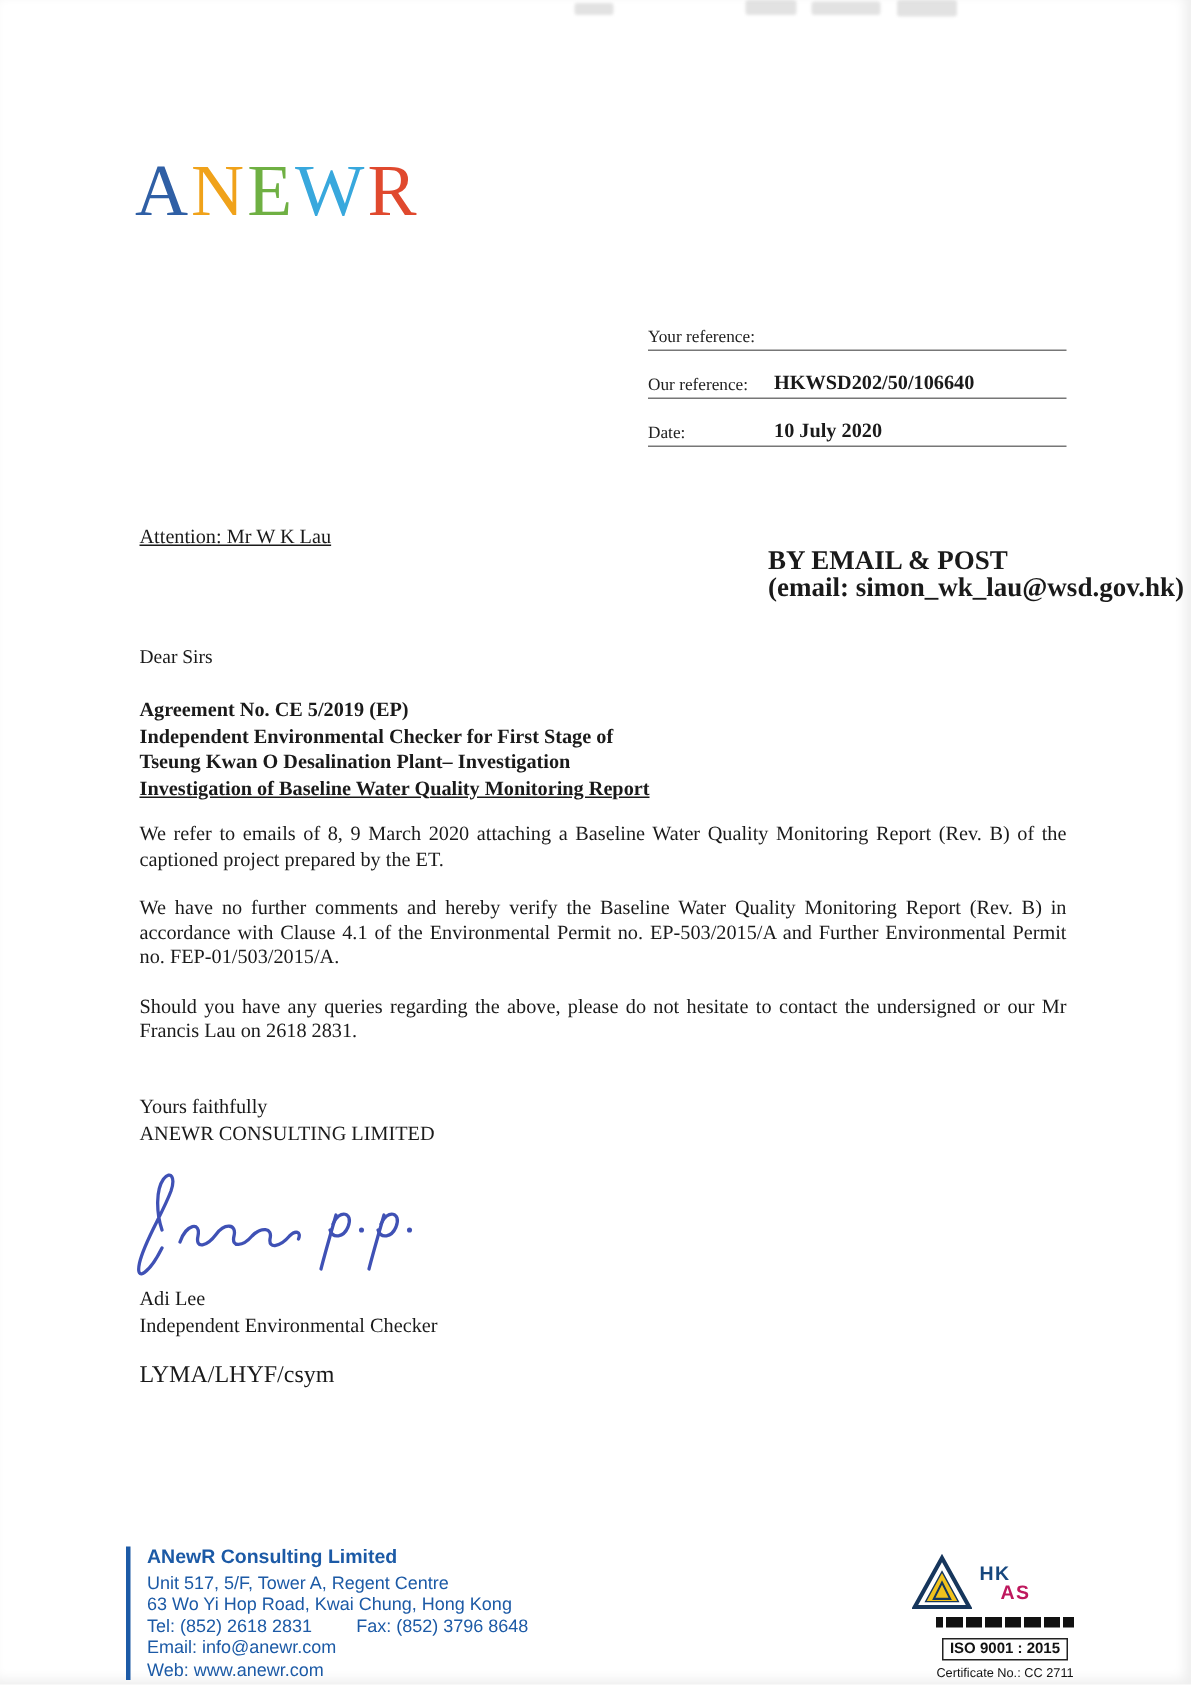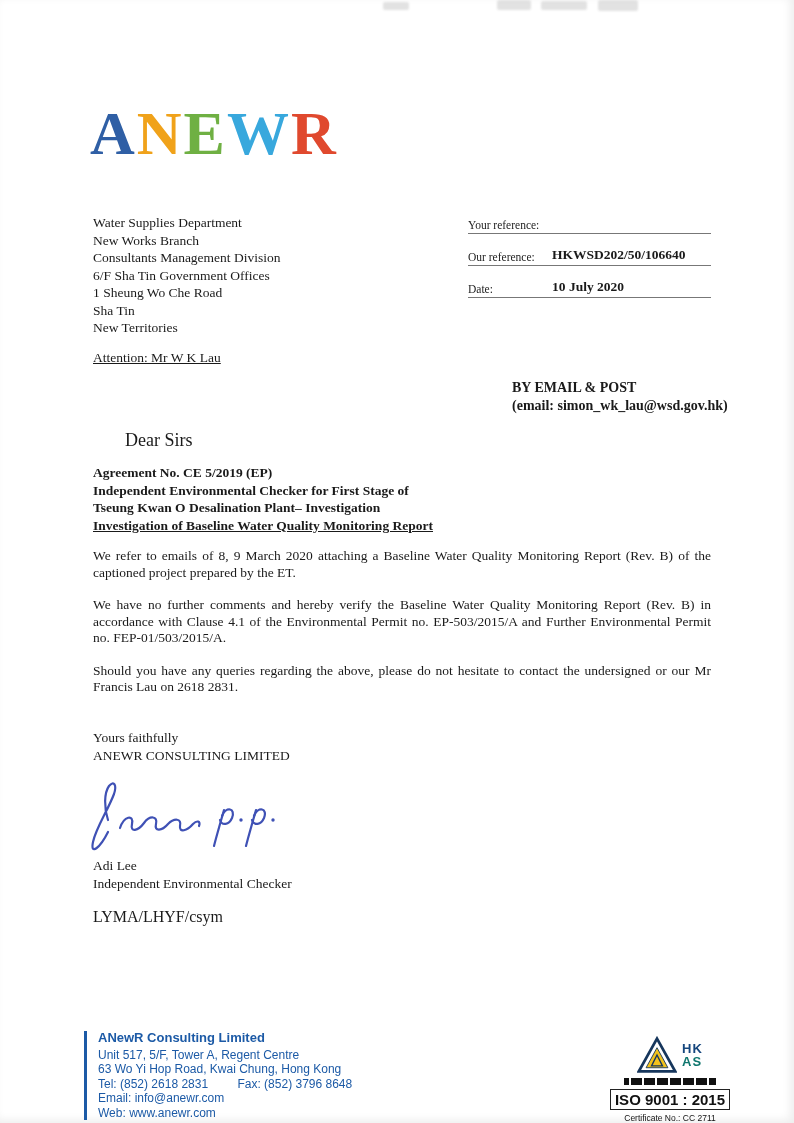--- a/index.html
+++ b/index.html
@@ -9,86 +9,77 @@
     font-family:"Liberation Serif", serif; color:#1a1a1a; overflow:hidden;
     box-shadow: inset -4px -3px 8px rgba(0,0,0,0.07);
   }
   
   .smudge { position:absolute; background:#9a9a9a; opacity:.28; filter:blur(1px); border-radius:2px; }
   .s1 { left:383px; top:2px;  width:26px; height:8px; }
   .s2 { left:497px; top:0px;  width:34px; height:10px; }
   .s3 { left:541px; top:1px;  width:46px; height:9px; }
   .s4 { left:598px; top:0px;  width:40px; height:11px; }
 
-  .logo { position:absolute; left:90px; top:102px; font-size:62px; font-weight:bold; letter-spacing:2px; line-height:1; }
+  .logo { position:absolute; left:90px; top:102px; font-size:49px; font-weight:normal; letter-spacing:2px; line-height:1; }
 
   .recipient { position:absolute; left:93px; top:214px; font-size:13.5px; line-height:17.5px; }
 
   .refs { position:absolute; left:432px; top:216px; width:279px; font-size:13.5px; }
-  .ref-row { display:flex; align-items:flex-end; border-bottom:1px solid #777; padding-bottom:2px; margin-bottom:13px; min-height:18px;margin-left:36px; }
+  .ref-row { display:flex; align-items:flex-end; border-bottom:1px solid #777; padding-bottom:2px; margin-bottom:13px; min-height:18px; }
   .ref-label { width:84px; font-size:11.5px; color:#222; }
   .ref-value { flex:1; font-size:13.5px;font-weight:bold; }
 
   .attention { position:absolute; left:93px; top:350px; font-size:13.5px; text-decoration:underline; }
 
-  .delivery { position:absolute; left:512px; top:379px; font-size:14px; font-weight:bold; line-height:18px; }
+  .delivery { position:absolute; left:512px; top:364px; font-size:18px; font-weight:bold; line-height:18px; }
 
-  .salutation { position:absolute; left:93px; top:430px; font-size:18px;margin-left:32px; }
+  .salutation { position:absolute; left:93px; top:430px; font-size:13px; }
 
   .subject { position:absolute; left:93px; top:464px; font-size:13.5px; font-weight:bold; line-height:17.5px; }
   .subject .underlined { text-decoration:underline; }
 
   .body-block { position:absolute; left:93px; top:548px; width:618px; font-size:13.5px; line-height:16.5px; text-align:justify; }
   .body-block p { margin:0 0 16px 0; }
 
   .closing { position:absolute; left:93px; top:729px; font-size:13.5px; line-height:17.5px; }
 
   .signature { position:absolute; left:86px; top:776px; }
 
   .signatory { position:absolute; left:93px; top:857px; font-size:13.5px; line-height:17.5px; }
   .initials  { position:absolute; left:93px; top:908px; font-size:16px; }
 
   .footer { position:absolute; left:84px; top:1031px; border-left:3px solid var(--accent,#1c5aa6); padding-left:11px;
             font-family:"Liberation Sans", sans-serif; color:var(--accent,#1c5aa6); font-size:12px; line-height:14.5px; }
   .footer .f-company { font-weight:bold; font-size:13px; margin-bottom:2px; }
   .footer .telfax span + span { margin-left:26px; }
 
   .cert { position:absolute; left:608px; top:1036px; width:124px; text-align:center; font-family:"Liberation Sans", sans-serif; }
-  .hkas-row { display:flex; align-items:center; justify-content:center; gap:5px; }
+  .hkas-row { display:flex; align-items:center; justify-content:flex-start; gap:5px; }
   .hkas-letters { text-align:left; font-weight:900; font-size:13px; line-height:13px; letter-spacing:1px; }
   .hkas-l1 { color:#16477e; }
-  .hkas-l2 { color:#0f766e; }
+  .hkas-l2 { color:#be185d;margin-left:14px; }
   .cert-bar { width:92px; height:7px; margin:4px auto 4px auto;
               background:repeating-linear-gradient(90deg,#111 0 5px,#fff 5px 7px,#111 7px 13px); }
-  .iso-box { display:inline-block; border:1.5px solid #222; padding:1px 4px; font-weight:bold; font-size:15px; color:#111; }
+  .iso-box { display:inline-block; border:1.5px solid #222; padding:1px 4px; font-weight:bold; font-size:10px; color:#111; }
   .cert-no { font-size:8.5px; color:#111; margin-top:3px; }
 </style>
 </head>
 <body>
 
 <div class="page">
 
   <span class="smudge s1"></span>
   <span class="smudge s2"></span>
   <span class="smudge s3"></span>
   <span class="smudge s4"></span>
 
   <div class="logo">
     <span style="color: rgb(47, 95, 165);">A</span><span style="color: rgb(240, 162, 26);">N</span><span style="color: rgb(111, 176, 67);">E</span><span style="color: rgb(56, 168, 221);">W</span><span style="color: rgb(224, 73, 46);">R</span>
   </div>
 
-  <div class="recipient">
-    <div>Water Supplies Department</div>
-    <div>New Works Branch</div>
-    <div>Consultants Management Division</div>
-    <div>6/F Sha Tin Government Offices</div>
-    <div>1 Sheung Wo Che Road</div>
-    <div>Sha Tin</div>
-    <div>New Territories</div>
-  </div>
 
   <div class="refs">
     <div class="ref-row">
       <span class="ref-label">Your reference:</span>
       <span class="ref-value"></span>
     </div>
     <div class="ref-row">
       <span class="ref-label">Our reference:</span>
       <span class="ref-value">HKWSD202/50/106640</span>
     </div>

